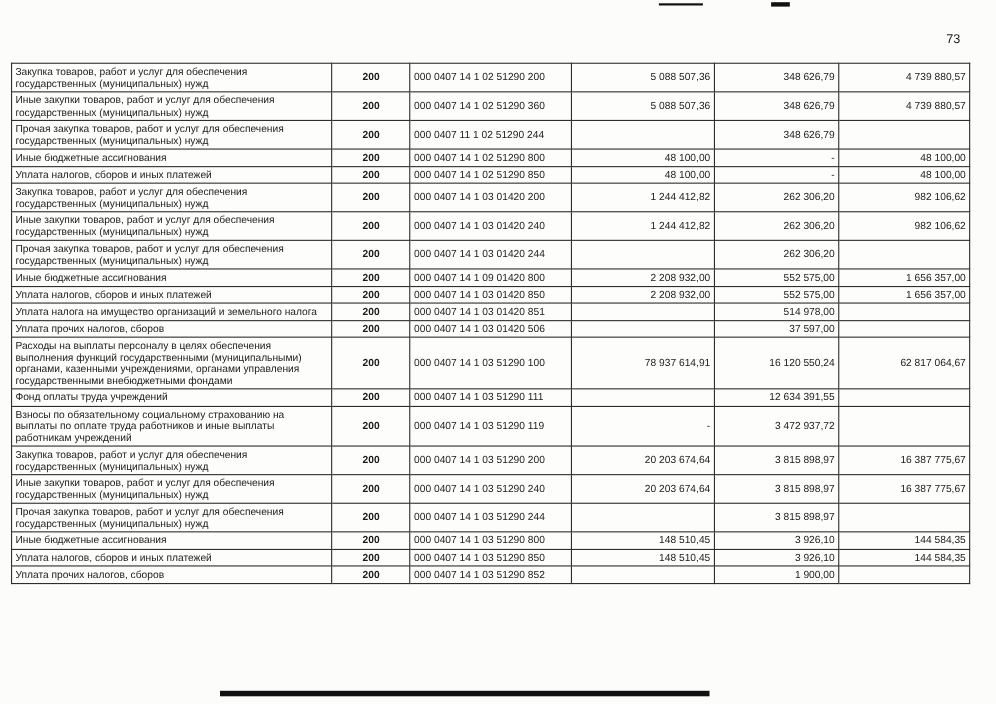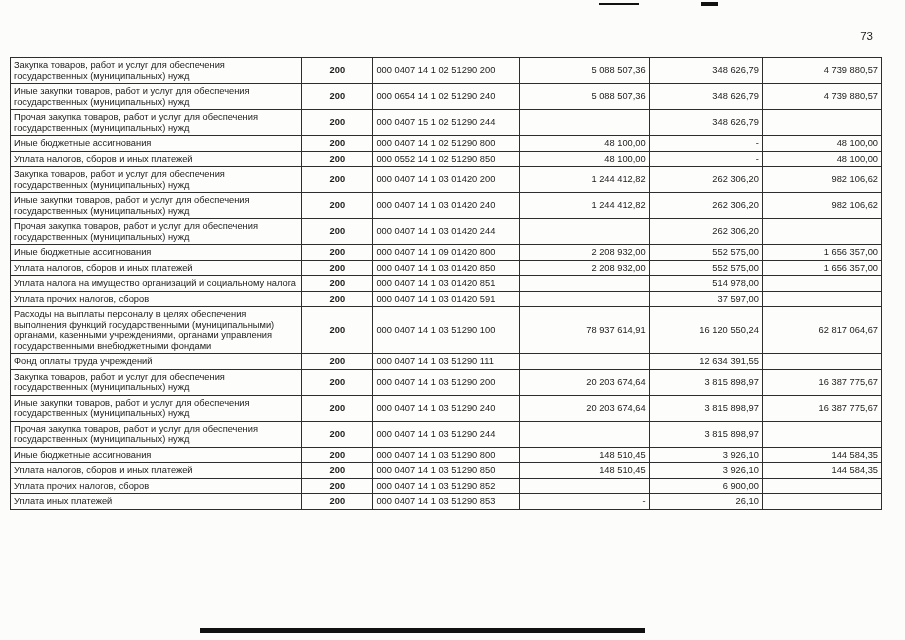--- a/index.html
+++ b/index.html
@@ -92,45 +92,45 @@
         <td class="name">Закупка товаров, работ и услуг для обеспечения государственных (муниципальных) нужд</td>
         <td class="code">200</td>
         <td class="kbk">000 0407 14 1 02 51290 200</td>
         <td class="num">5 088 507,36</td>
         <td class="num">348 626,79</td>
         <td class="num">4 739 880,57</td>
       </tr>
       <tr>
         <td class="name">Иные закупки товаров, работ и услуг для обеспечения государственных (муниципальных) нужд</td>
         <td class="code">200</td>
-        <td class="kbk">000 0654 14 1 02 51290 240</td>
+        <td class="kbk">000 0407 14 1 02 51290 360</td>
         <td class="num">5 088 507,36</td>
         <td class="num">348 626,79</td>
         <td class="num">4 739 880,57</td>
       </tr>
       <tr>
         <td class="name">Прочая закупка товаров, работ и услуг для обеспечения государственных (муниципальных) нужд</td>
         <td class="code">200</td>
-        <td class="kbk">000 0407 15 1 02 51290 244</td>
+        <td class="kbk">000 0407 11 1 02 51290 244</td>
         <td class="num"></td>
         <td class="num">348 626,79</td>
         <td class="num"></td>
       </tr>
       <tr>
         <td class="name">Иные бюджетные ассигнования</td>
         <td class="code">200</td>
         <td class="kbk">000 0407 14 1 02 51290 800</td>
         <td class="num">48 100,00</td>
         <td class="num">-</td>
         <td class="num">48 100,00</td>
       </tr>
       <tr>
         <td class="name">Уплата налогов, сборов и иных платежей</td>
         <td class="code">200</td>
-        <td class="kbk">000 0552 14 1 02 51290 850</td>
+        <td class="kbk">000 0407 14 1 02 51290 850</td>
         <td class="num">48 100,00</td>
         <td class="num">-</td>
         <td class="num">48 100,00</td>
       </tr>
       <tr>
         <td class="name">Закупка товаров, работ и услуг для обеспечения государственных (муниципальных) нужд</td>
         <td class="code">200</td>
         <td class="kbk">000 0407 14 1 03 01420 200</td>
         <td class="num">1 244 412,82</td>
         <td class="num">262 306,20</td>
@@ -162,31 +162,31 @@
       </tr>
       <tr>
         <td class="name">Уплата налогов, сборов и иных платежей</td>
         <td class="code">200</td>
         <td class="kbk">000 0407 14 1 03 01420 850</td>
         <td class="num">2 208 932,00</td>
         <td class="num">552 575,00</td>
         <td class="num">1 656 357,00</td>
       </tr>
       <tr>
-        <td class="name">Уплата налога на имущество организаций и социальному налога</td>
+        <td class="name">Уплата налога на имущество организаций и земельного налога</td>
         <td class="code">200</td>
         <td class="kbk">000 0407 14 1 03 01420 851</td>
         <td class="num"></td>
         <td class="num">514 978,00</td>
         <td class="num"></td>
       </tr>
       <tr>
         <td class="name">Уплата прочих налогов, сборов</td>
         <td class="code">200</td>
-        <td class="kbk">000 0407 14 1 03 01420 591</td>
+        <td class="kbk">000 0407 14 1 03 01420 506</td>
         <td class="num"></td>
         <td class="num">37 597,00</td>
         <td class="num"></td>
       </tr>
       <tr>
         <td class="name">Расходы на выплаты персоналу в целях обеспечения выполнения функций государственными (муниципальными) органами, казенными учреждениями, органами управления государственными внебюджетными фондами</td>
         <td class="code">200</td>
         <td class="kbk">000 0407 14 1 03 51290 100</td>
         <td class="num">78 937 614,91</td>
         <td class="num">16 120 550,24</td>
@@ -194,20 +194,28 @@
       </tr>
       <tr>
         <td class="name">Фонд оплаты труда учреждений</td>
         <td class="code">200</td>
         <td class="kbk">000 0407 14 1 03 51290 111</td>
         <td class="num"></td>
         <td class="num">12 634 391,55</td>
         <td class="num"></td>
       </tr>
       <tr>
+        <td class="name">Взносы по обязательному социальному страхованию  на выплаты по оплате труда работников и иные выплаты работникам учреждений</td>
+        <td class="code">200</td>
+        <td class="kbk">000 0407 14 1 03 51290 119</td>
+        <td class="num">-</td>
+        <td class="num">3 472 937,72</td>
+        <td class="num"></td>
+      </tr>
+      <tr>
         <td class="name">Закупка товаров, работ и услуг для обеспечения государственных (муниципальных) нужд</td>
         <td class="code">200</td>
         <td class="kbk">000 0407 14 1 03 51290 200</td>
         <td class="num">20 203 674,64</td>
         <td class="num">3 815 898,97</td>
         <td class="num">16 387 775,67</td>
       </tr>
       <tr>
         <td class="name">Иные закупки товаров, работ и услуг для обеспечения государственных (муниципальных) нужд</td>
         <td class="code">200</td>
@@ -238,27 +246,19 @@
         <td class="kbk">000 0407 14 1 03 51290 850</td>
         <td class="num">148 510,45</td>
         <td class="num">3 926,10</td>
         <td class="num">144 584,35</td>
       </tr>
       <tr>
         <td class="name">Уплата прочих налогов, сборов</td>
         <td class="code">200</td>
         <td class="kbk">000 0407 14 1 03 51290 852</td>
         <td class="num"></td>
-        <td class="num">6 900,00</td>
-        <td class="num"></td>
-      </tr>
-      <tr>
-        <td class="name">Уплата иных платежей</td>
-        <td class="code">200</td>
-        <td class="kbk">000 0407 14 1 03 51290 853</td>
-        <td class="num">-</td>
-        <td class="num">26,10</td>
+        <td class="num">1 900,00</td>
         <td class="num"></td>
       </tr>
     </tbody>
 </table>
 
 <div class="scan-mark mark-bottom-bar"></div>
 
 </body></html>

